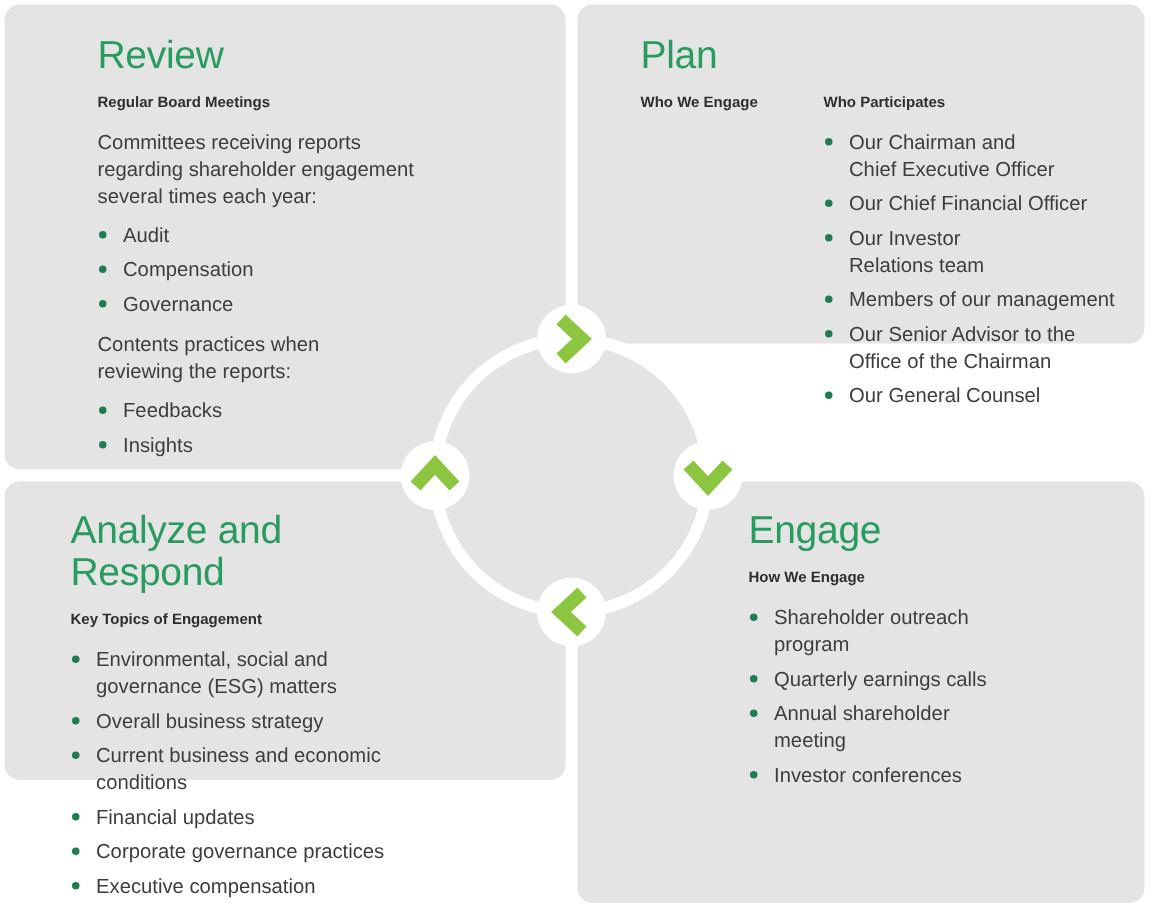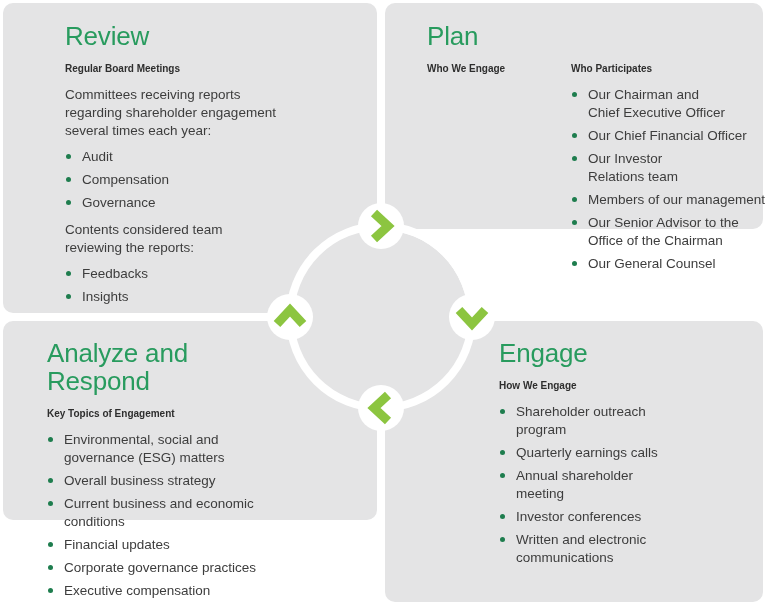--- a/index.html
+++ b/index.html
@@ -73,21 +73,21 @@
   ul.blist li::before {
     content: "";
     position: absolute;
     left: 1px;
     top: 6.5px;
     width: 5px;
     height: 5px;
     border-radius: 50%;
     background: var(--bullet-green);
   }
-  .plan-cols { display: flex; gap: 22px; }
+  .plan-cols { display: flex; }
   .plan-col1 { width: 122px; flex: 0 0 auto; }
   .plan-col2 { width: 212px; flex: 0 0 auto; }
 
   .cycle-overlay {
     position: absolute;
     left: 0; top: 0;
     width: 769px; height: 611px;
     z-index: 2;
     pointer-events: none;
   }
@@ -105,21 +105,21 @@
     <h2 class="q-title">Review</h2>
     <div class="subhead">Regular Board Meetings</div>
     <p class="para">Committees receiving reports
 regarding shareholder engagement
 several times each year:</p>
     <ul class="blist">
         <li>Audit</li>
         <li>Compensation</li>
         <li>Governance</li>
       </ul>
-    <p class="para">Contents considered team
+    <p class="para">Contents practices when
 reviewing the reports:</p>
     <ul class="blist">
         <li>Feedbacks</li>
         <li>Insights</li>
       </ul>
   </section>
 
   <section class="quad q-plan">
     <h2 class="q-title">Plan</h2>
     <div class="plan-cols">
@@ -162,22 +162,20 @@
   <section class="quad q-engage">
     <h2 class="q-title">Engage</h2>
     <div class="subhead">How We Engage</div>
     <ul class="blist">
         <li>Shareholder outreach
 program</li>
         <li>Quarterly earnings calls</li>
         <li>Annual shareholder
 meeting</li>
         <li>Investor conferences</li>
-        <li>Written and electronic
-communications</li>
       </ul>
   </section>
 
   <svg class="cycle-overlay" viewBox="0 0 769 611" aria-hidden="true">
     <circle class="cycle-inner" cx="381" cy="317" r="87"></circle>
     <circle class="cycle-ring" cx="381" cy="317" r="91"></circle>
 
     <g>
       <circle class="cycle-node" cx="381" cy="226" r="23"></circle>
       <path class="chev" d="M374,213 L388,226 L374,239"></path>

